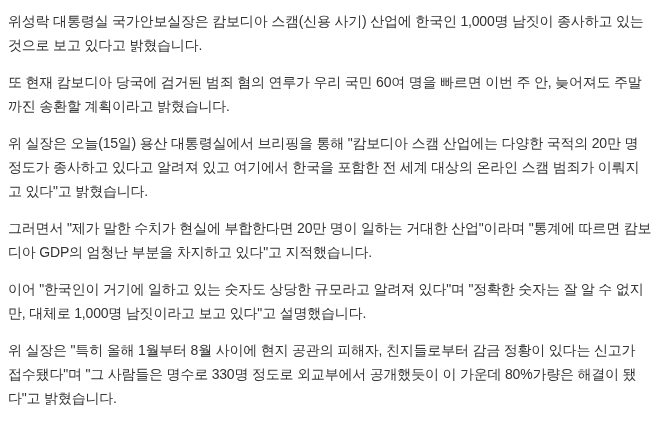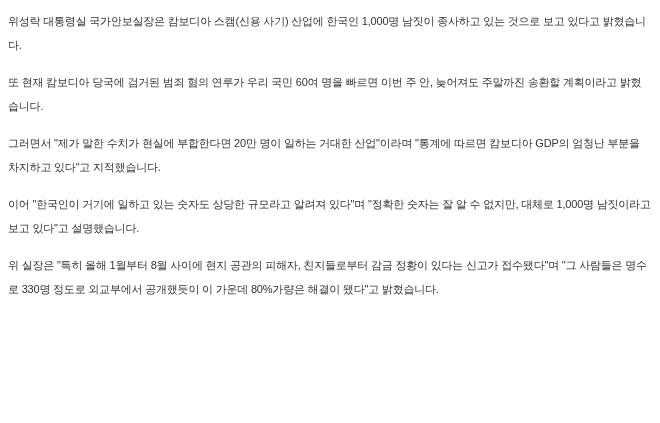--- a/index.html
+++ b/index.html
@@ -16,31 +16,32 @@
   }
   .article-body {
     box-sizing: border-box;
     width: 660px;
     height: 423px;
     padding: 9px 8px 0 8px;
     background: #ffffff;
   }
   .article-body p {
     margin: 0 0 13px 0;
-    font-size: 11px;
+    font-size: 14px;
     line-height: 24px;
     color: #333333;
     letter-spacing: -0.2px;
     word-break: break-all;
     text-align: left;
   }
 </style>
 </head>
 <body>
 
 <main class="article-body">
   <p>위성락 대통령실 국가안보실장은 캄보디아 스캠(신용 사기) 산업에 한국인 1,000명 남짓이 종사하고 있는 것으로 보고 있다고 밝혔습니다.</p>
   <p>또 현재 캄보디아 당국에 검거된 범죄 혐의 연루가 우리 국민 60여 명을 빠르면 이번 주 안, 늦어져도 주말까진 송환할 계획이라고 밝혔습니다.</p>
+  <p>위 실장은 오늘(15일) 용산 대통령실에서 브리핑을 통해 "캄보디아 스캠 산업에는 다양한 국적의 20만 명 정도가 종사하고 있다고 알려져 있고 여기에서 한국을 포함한 전 세계 대상의 온라인 스캠 범죄가 이뤄지고 있다"고 밝혔습니다.</p>
   <p>그러면서 "제가 말한 수치가 현실에 부합한다면 20만 명이 일하는 거대한 산업"이라며 "통계에 따르면 캄보디아 GDP의 엄청난 부분을 차지하고 있다"고 지적했습니다.</p>
   <p>이어 "한국인이 거기에 일하고 있는 숫자도 상당한 규모라고 알려져 있다"며 "정확한 숫자는 잘 알 수 없지만, 대체로 1,000명 남짓이라고 보고 있다"고 설명했습니다.</p>
   <p>위 실장은 "특히 올해 1월부터 8월 사이에 현지 공관의 피해자, 친지들로부터 감금 정황이 있다는 신고가 접수됐다"며 "그 사람들은 명수로 330명 정도로 외교부에서 공개했듯이 이 가운데 80%가량은 해결이 됐다"고 밝혔습니다.</p>
 
 </main>
 
 </body></html>

